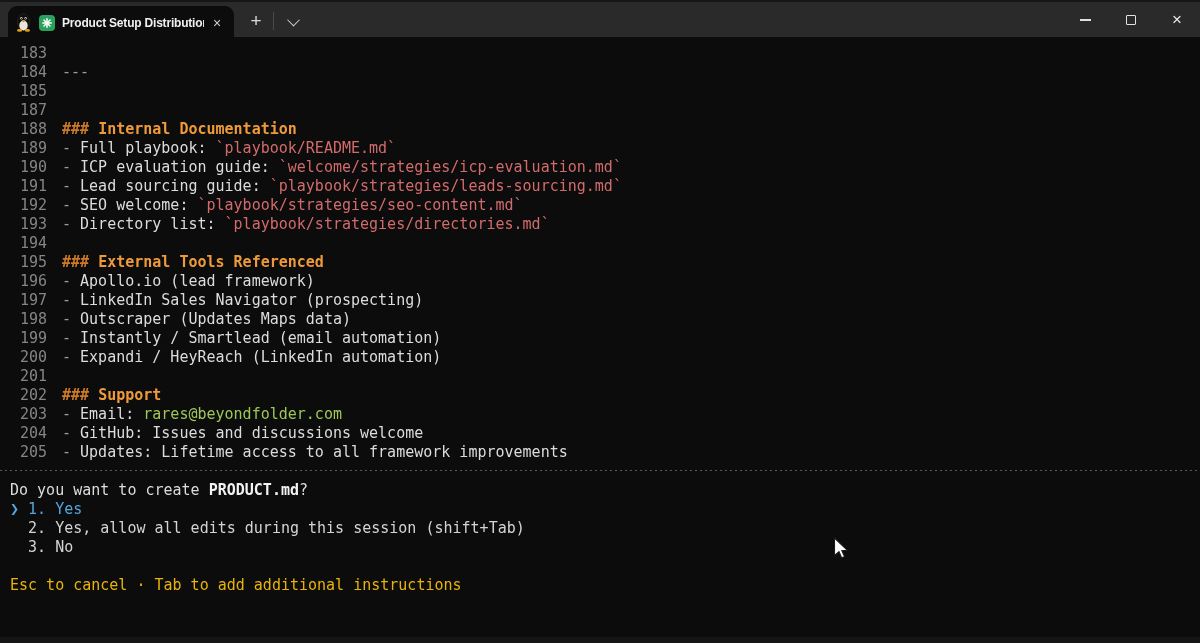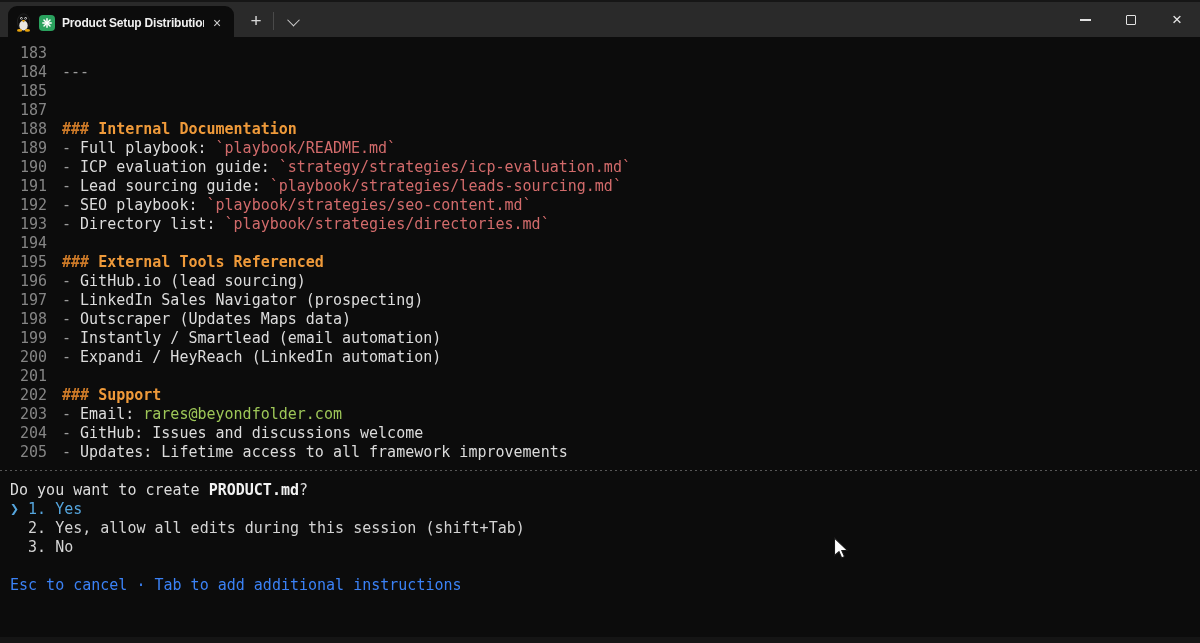--- a/index.html
+++ b/index.html
@@ -53,21 +53,21 @@
   .c-green { color:#9ec758; }
 
   .sep { height:1px; margin-top:8px; width:100%;
     background:repeating-linear-gradient(90deg,#585858 0 2px,transparent 2px 5px); }
 
   .prompt { padding:10px 0 0 10px; }
   .q-line { white-space:pre; min-height:19px; }
   .q-file { font-weight:bold; color:#f2f2f2;text-align:right; }
   .opt { white-space:pre; min-height:19px; color:#d4d4d4; }
   .opt.sel { color:#55a5dd; }
-  .hint { white-space:pre; margin-top:19px; min-height:19px; color:#3b82f6; }
+  .hint { white-space:pre; margin-top:19px; min-height:19px; color:#eab308; }
 
   .bottom-strip { position:absolute; left:0; bottom:0; width:100%; height:6px; background:#151515; }
 
   .cursor { position:absolute; left:833px; top:537px; width:16px; height:24px; }
 </style>
 </head>
 <body>
 
 <div class="window">
 
@@ -117,27 +117,27 @@
   </div>
 
   <div class="term">
     <div class="lines">
         <div class="tline"><span class="ln">183</span></div>
         <div class="tline"><span class="ln">184</span><span class="c-dim">---</span></div>
         <div class="tline"><span class="ln">185</span></div>
         <div class="tline"><span class="ln">187</span></div>
         <div class="tline"><span class="ln">188</span><span class="c-hm">### </span><span class="c-h">Internal Documentation</span></div>
         <div class="tline"><span class="ln">189</span><span class="c-dim">- </span><span class="c-plain">Full playbook: </span><span class="c-code">`playbook/README.md`</span></div>
-        <div class="tline"><span class="ln">190</span><span class="c-dim">- </span><span class="c-plain">ICP evaluation guide: </span><span class="c-code">`strategy/strategies/icp-evaluation.md`</span></div>
+        <div class="tline"><span class="ln">190</span><span class="c-dim">- </span><span class="c-plain">ICP evaluation guide: </span><span class="c-code">`welcome/strategies/icp-evaluation.md`</span></div>
         <div class="tline"><span class="ln">191</span><span class="c-dim">- </span><span class="c-plain">Lead sourcing guide: </span><span class="c-code">`playbook/strategies/leads-sourcing.md`</span></div>
-        <div class="tline"><span class="ln">192</span><span class="c-dim">- </span><span class="c-plain">SEO playbook: </span><span class="c-code">`playbook/strategies/seo-content.md`</span></div>
+        <div class="tline"><span class="ln">192</span><span class="c-dim">- </span><span class="c-plain">SEO welcome: </span><span class="c-code">`playbook/strategies/seo-content.md`</span></div>
         <div class="tline"><span class="ln">193</span><span class="c-dim">- </span><span class="c-plain">Directory list: </span><span class="c-code">`playbook/strategies/directories.md`</span></div>
         <div class="tline"><span class="ln">194</span></div>
         <div class="tline"><span class="ln">195</span><span class="c-hm">### </span><span class="c-h">External Tools Referenced</span></div>
-        <div class="tline"><span class="ln">196</span><span class="c-dim">- </span><span class="c-plain">GitHub.io (lead sourcing)</span></div>
+        <div class="tline"><span class="ln">196</span><span class="c-dim">- </span><span class="c-plain">Apollo.io (lead framework)</span></div>
         <div class="tline"><span class="ln">197</span><span class="c-dim">- </span><span class="c-plain">LinkedIn Sales Navigator (prospecting)</span></div>
         <div class="tline"><span class="ln">198</span><span class="c-dim">- </span><span class="c-plain">Outscraper (Updates Maps data)</span></div>
         <div class="tline"><span class="ln">199</span><span class="c-dim">- </span><span class="c-plain">Instantly / Smartlead (email automation)</span></div>
         <div class="tline"><span class="ln">200</span><span class="c-dim">- </span><span class="c-plain">Expandi / HeyReach (LinkedIn automation)</span></div>
         <div class="tline"><span class="ln">201</span></div>
         <div class="tline"><span class="ln">202</span><span class="c-hm">### </span><span class="c-h">Support</span></div>
         <div class="tline"><span class="ln">203</span><span class="c-dim">- </span><span class="c-plain">Email: </span><span class="c-green">rares@beyondfolder.com</span></div>
         <div class="tline"><span class="ln">204</span><span class="c-dim">- </span><span class="c-plain">GitHub: Issues and discussions welcome</span></div>
         <div class="tline"><span class="ln">205</span><span class="c-dim">- </span><span class="c-plain">Updates: Lifetime access to all framework improvements</span></div>
       </div>

